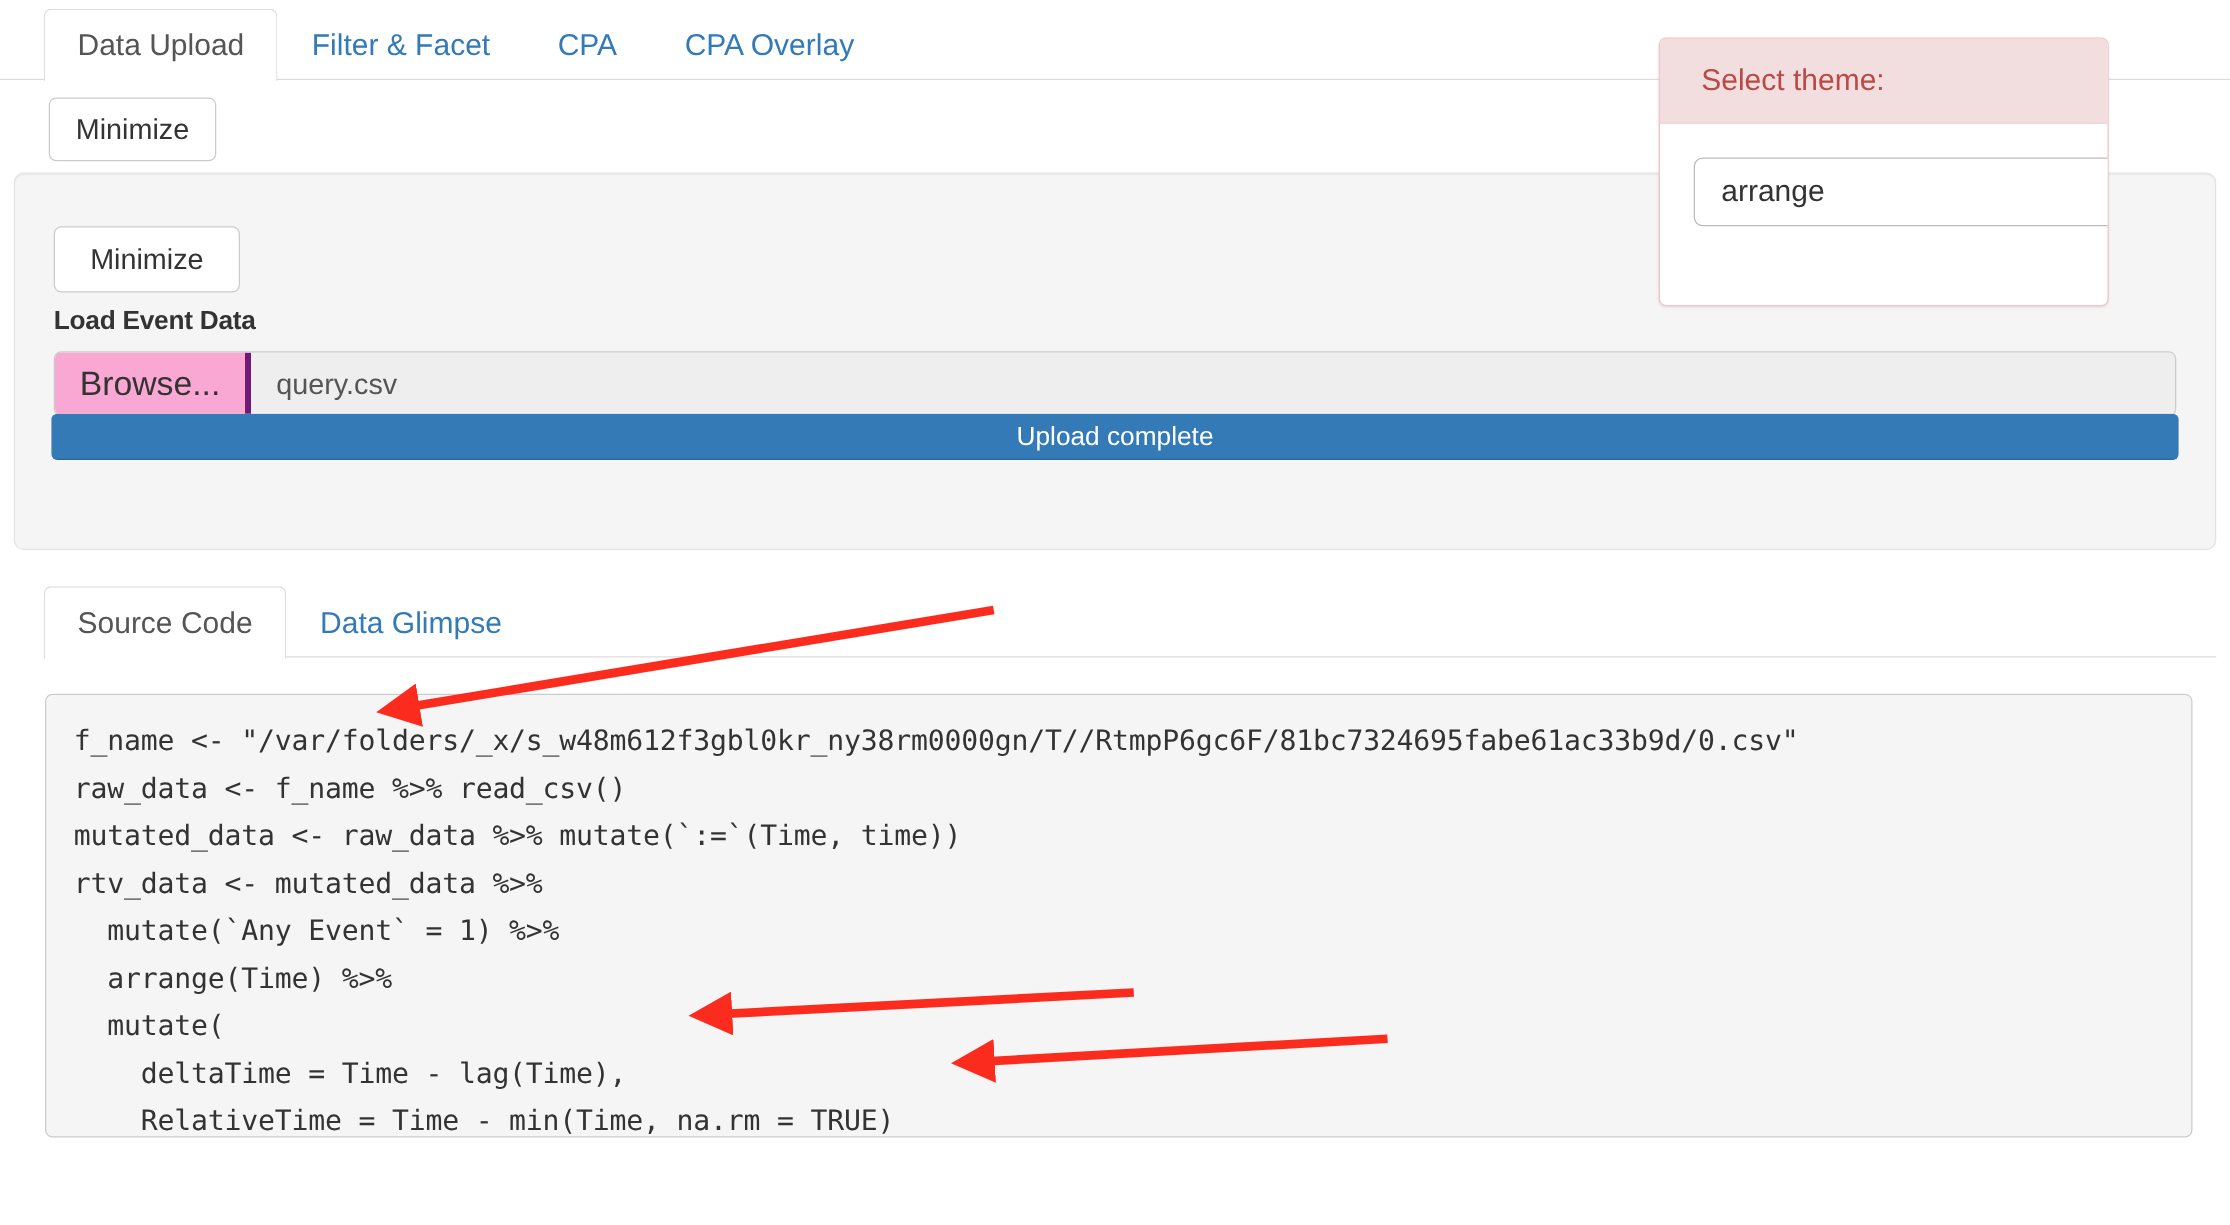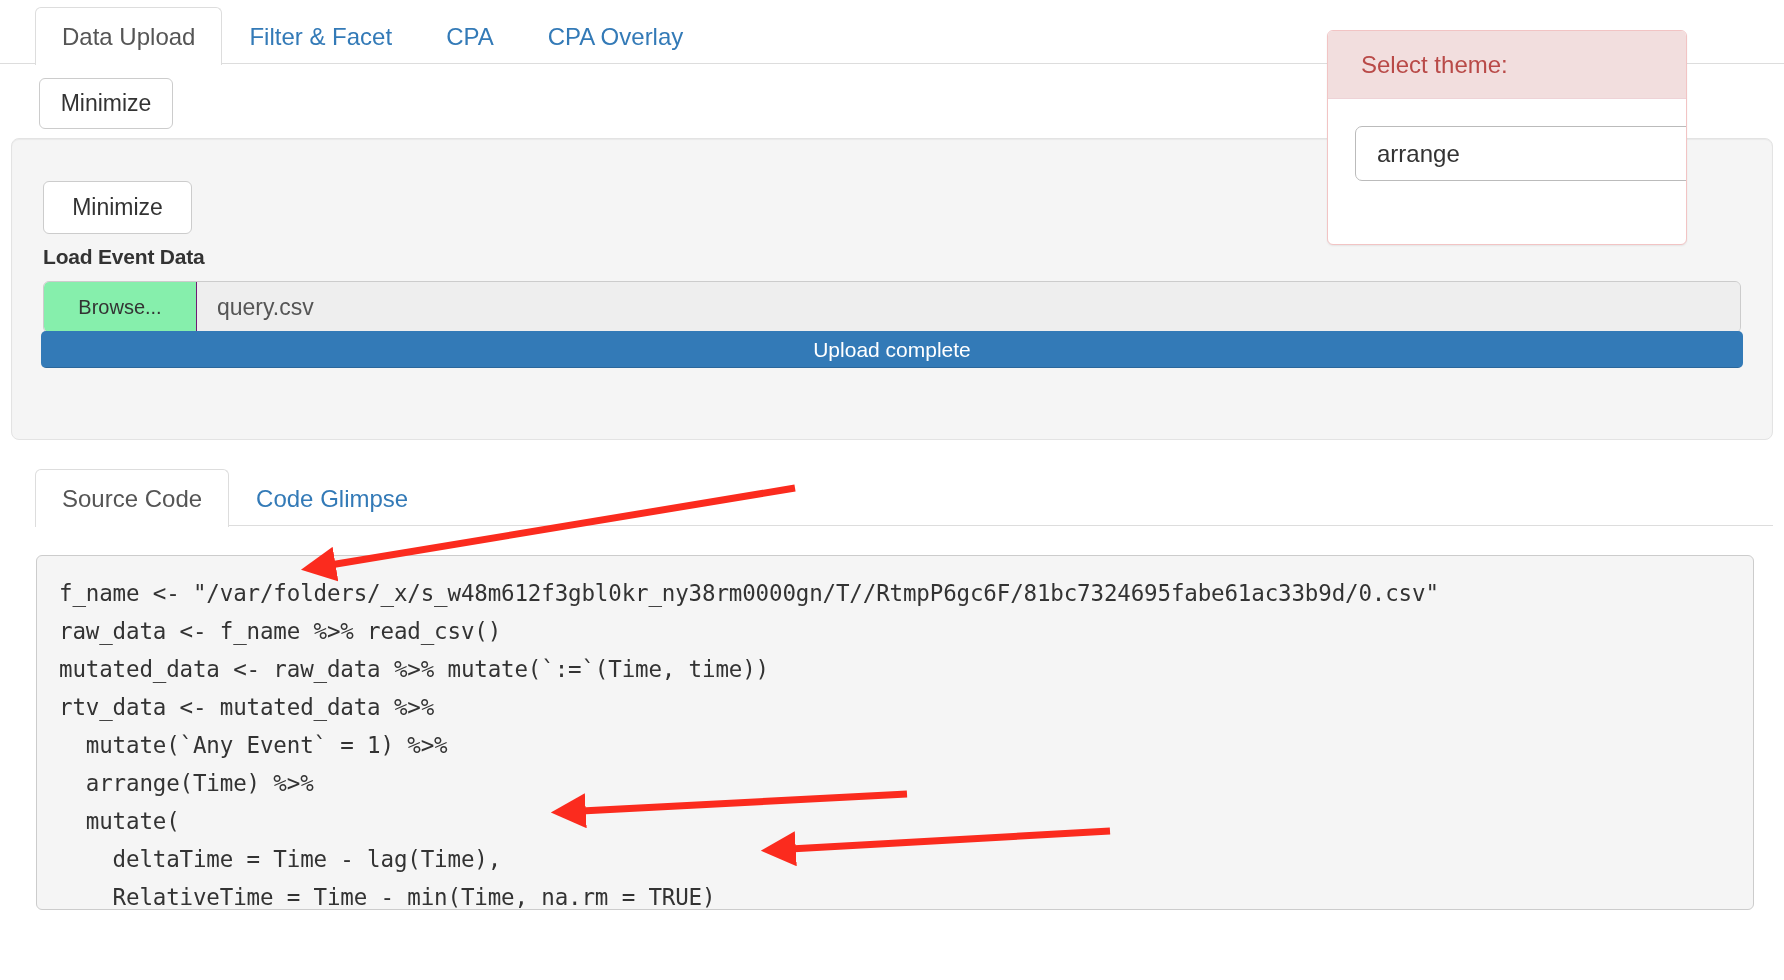--- a/index.html
+++ b/index.html
@@ -128,26 +128,26 @@
     background: #eeeeee;
     box-sizing: border-box;
     display: flex;
     align-items: stretch;
     overflow: hidden;
     box-shadow: inset 0 1px 1px rgba(0,0,0,.06);
   }
   .browse-btn {
     width: 152px;
     flex: 0 0 152px;
-    background: #86efac;
-    border-right: 1px solid #701a75;
+    background: #f9a8d4;
+    border-right: 5px solid #701a75;
     display: flex;
     align-items: center;
     justify-content: center;
-    font-size: 20px;
+    font-size: 27px;
     color: #333333;
     cursor: pointer;
     border-radius: 5px 0 0 5px;
   }
   .file-name {
     flex: 1 1 auto;
     display: flex;
     align-items: center;
     padding-left: 20px;
     font-size: 23px;
@@ -317,21 +317,21 @@
     <div class="file-name">query.csv</div>
   </div>
 
   <div class="progress">
     <div class="progress-bar" style="background: rgb(51, 122, 183); width: 100%;">Upload complete</div>
   </div>
 
   <div class="codetabs">
     <div class="codetabs-inner">
       <div class="tab active">Source Code</div>
-      <div class="tab">Code Glimpse</div>
+      <div class="tab">Data Glimpse</div>
     </div>
   </div>
 
   <div class="codeblock">
     <pre>f_name &lt;- "/var/folders/_x/s_w48m612f3gbl0kr_ny38rm0000gn/T//RtmpP6gc6F/81bc7324695fabe61ac33b9d/0.csv"
 raw_data &lt;- f_name %&gt;% read_csv()
 mutated_data &lt;- raw_data %&gt;% mutate(`:=`(Time, time))
 rtv_data &lt;- mutated_data %&gt;%
   mutate(`Any Event` = 1) %&gt;%
   arrange(Time) %&gt;%

